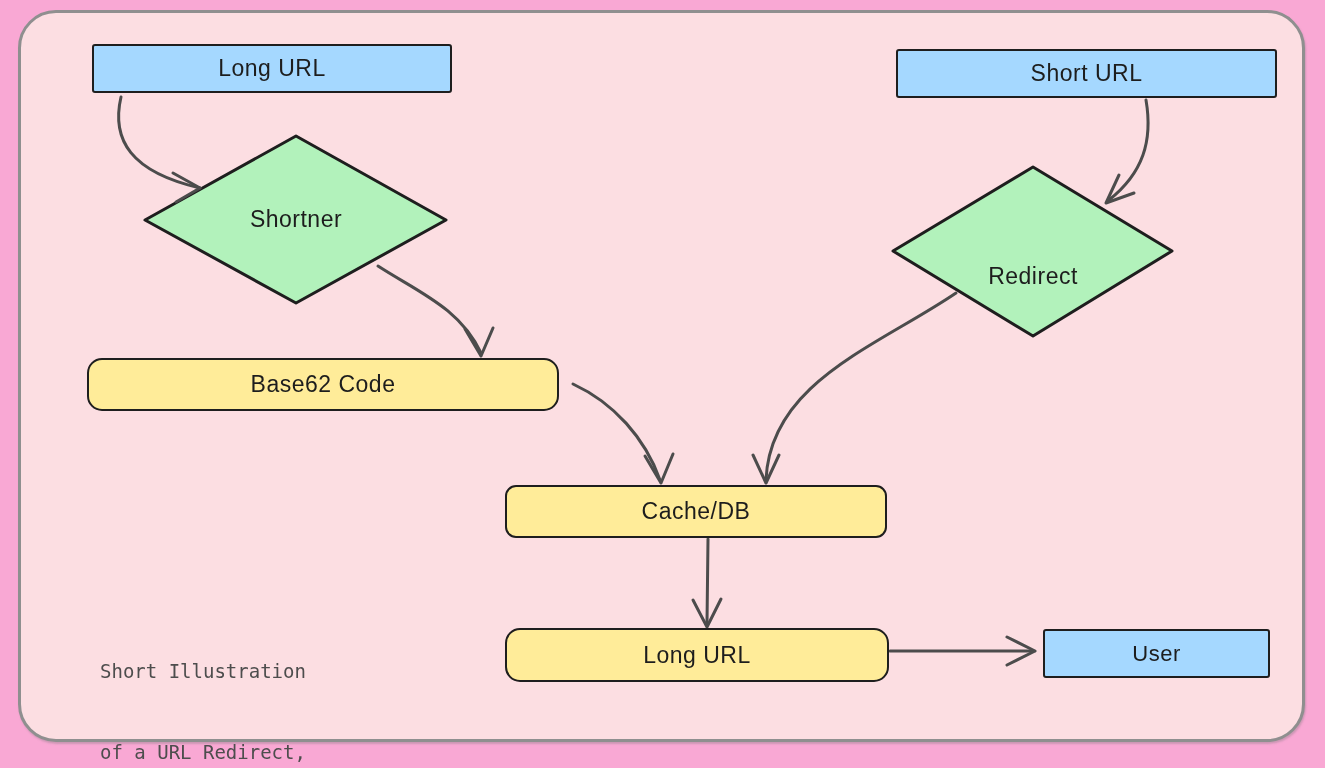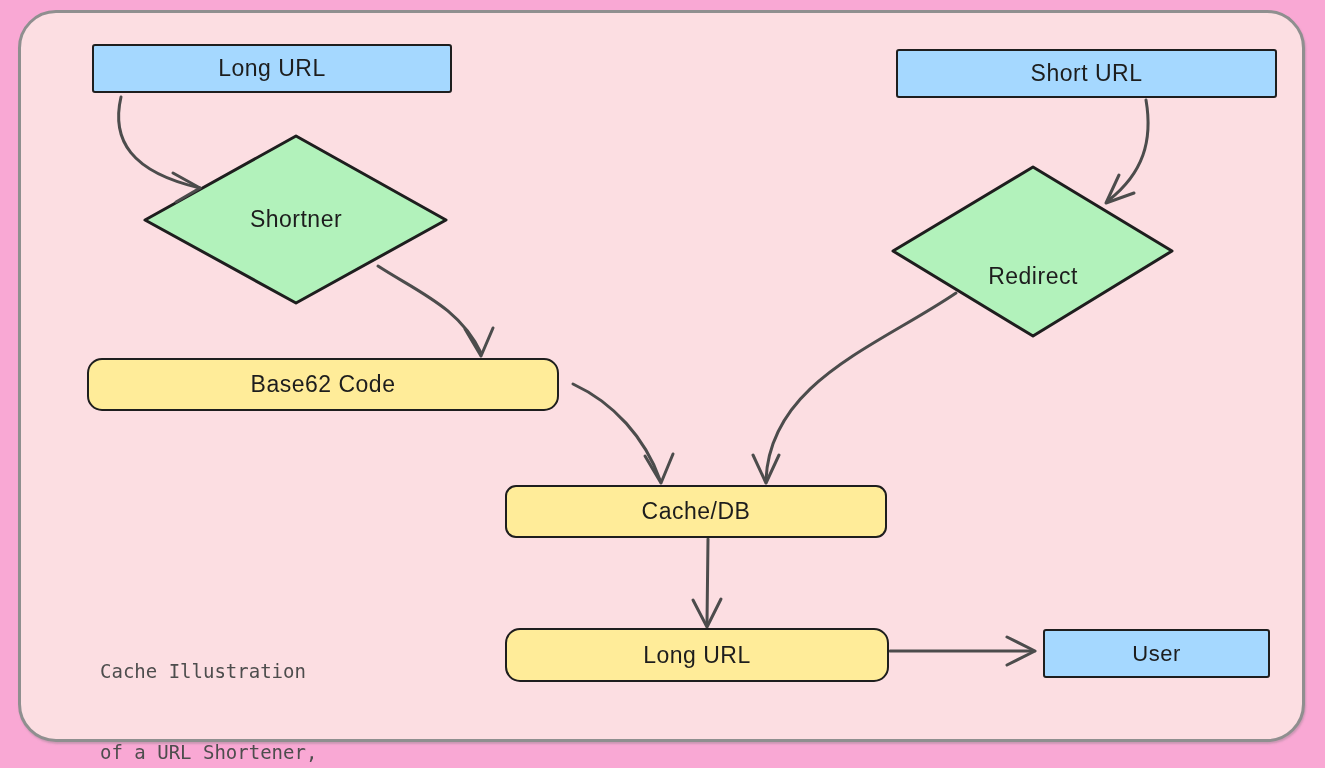--- a/index.html
+++ b/index.html
@@ -79,18 +79,18 @@
   </div>
 
   <div class="rect-node blue" style="left:1043px;top:629px;width:227px;height:49px;font-size:22px;">
     <span>User</span>
   </div>
 
   <div class="diamond-label" style="left:186px;top:206px;">Shortner</div>
   <div class="diamond-label" style="left:923px;top:239px;margin-top:24px;">Redirect</div>
 
   <div class="caption">
-    <div>Cache Illustration</div>
-    <div>of a URL Shortener,</div>
+    <div>Short Illustration</div>
+    <div>of a URL Redirect,</div>
     
   </div>
 
 </div>
 
 </body></html>

